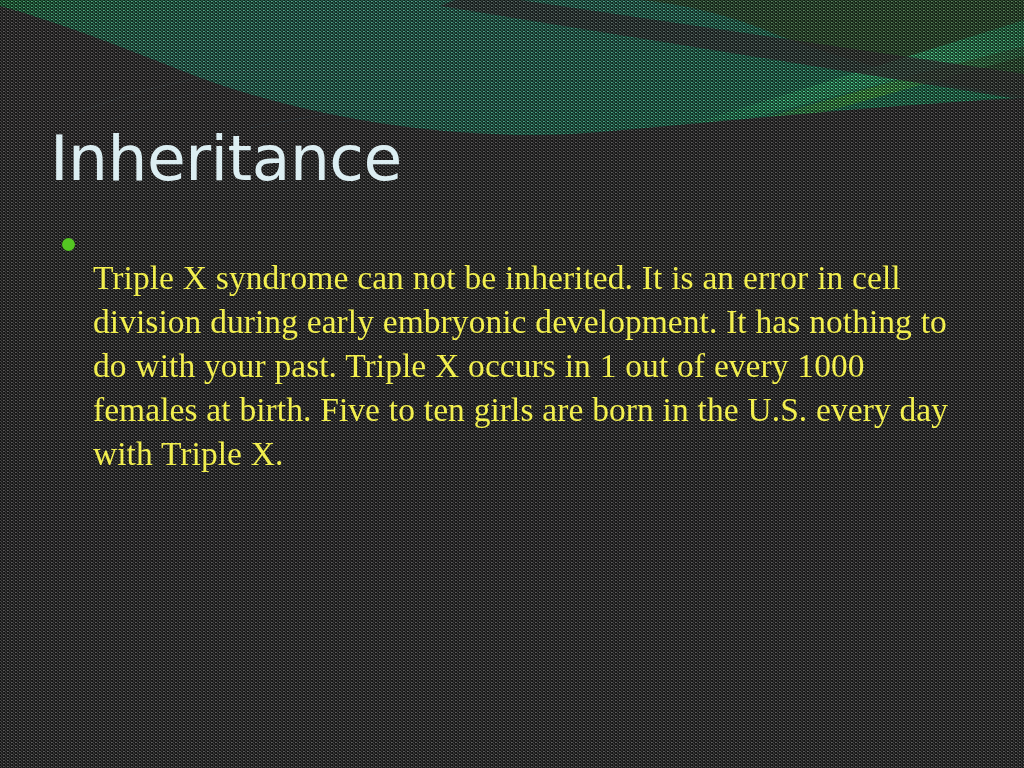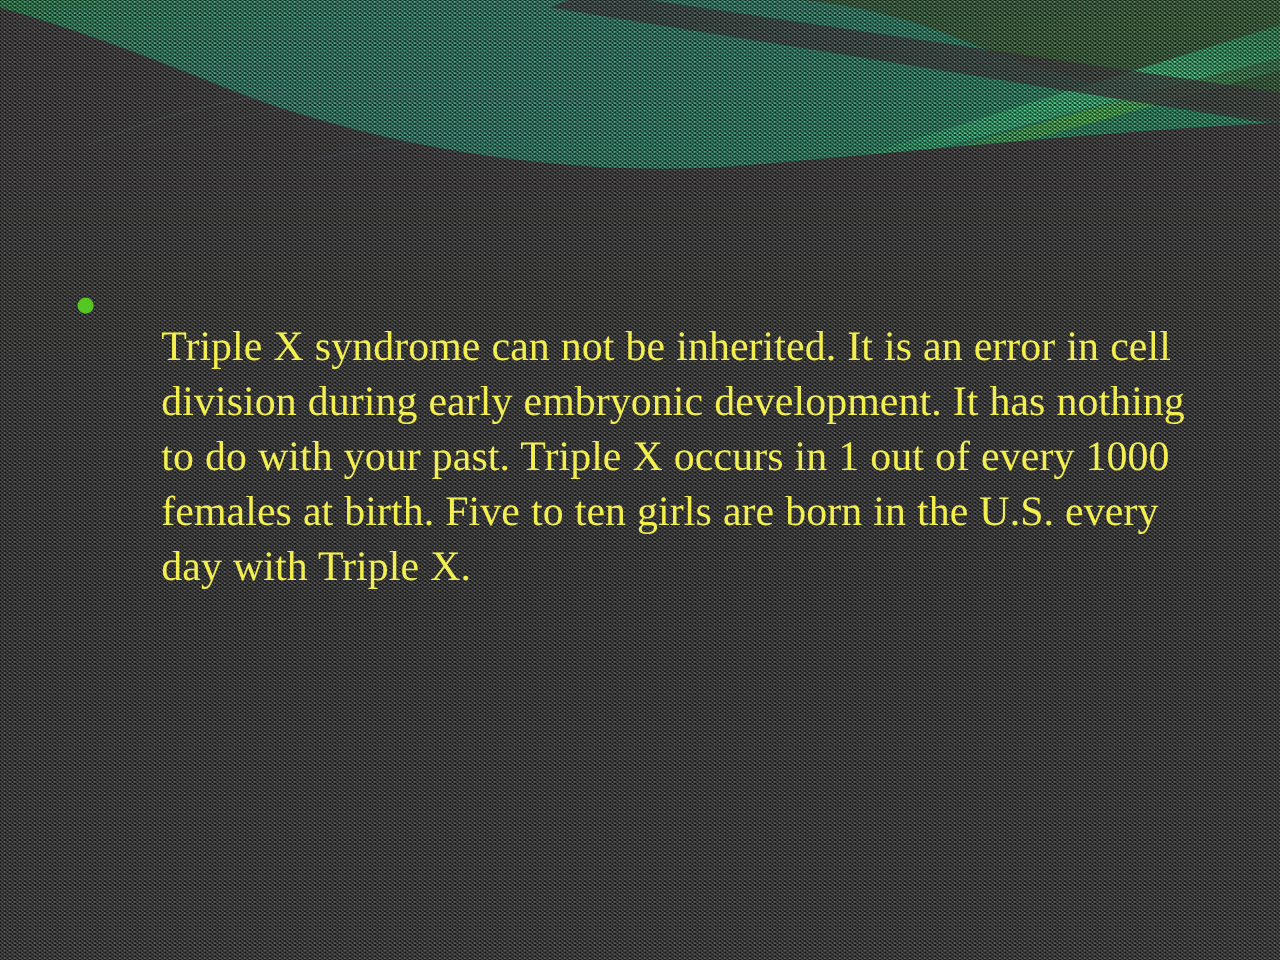--- a/index.html
+++ b/index.html
@@ -106,21 +106,20 @@
   .body-block {
     position: absolute;
     left: 62px;
     top: 222px;
     width: 912px;
   }
 
   .bullet-row {
     display: flex;
     align-items: flex-start;
-    gap: 36px;
   }
 
   .bullet-mark {
     flex: 0 0 auto;
     width: 31px;
     padding-top: 16px;
     box-sizing: border-box;
   }
   .bullet-dot {
     display: block;
@@ -209,20 +208,21 @@
       <path d="M 250,128 C 360,104 470,100 560,112" stroke="#4f8ca0" stroke-width="1" fill="none" opacity="0.30"></path>
       <path d="M 620,120 C 720,104 830,92 960,78" stroke="#5a8f6e" stroke-width="1" fill="none" opacity="0.22"></path>
     </svg>
   </div>
 
   <div class="texture"></div>
   <div class="texture-fine"></div>
 
   <div class="content">
 
+    <h1 class="slide-title">Inheritance</h1>
 
     <div class="body-block">
       <div class="bullet-row">
         <span class="bullet-mark">
           <span class="bullet-dot"></span>
         </span>
         <p class="bullet-text">Triple X syndrome can not be inherited. It is an error in cell division during early embryonic development. It has nothing to do with your past. Triple X occurs in 1 out of every 1000 females at birth. Five to ten girls are born in the U.S. every day with Triple X.</p>
       </div>
     </div>
 

